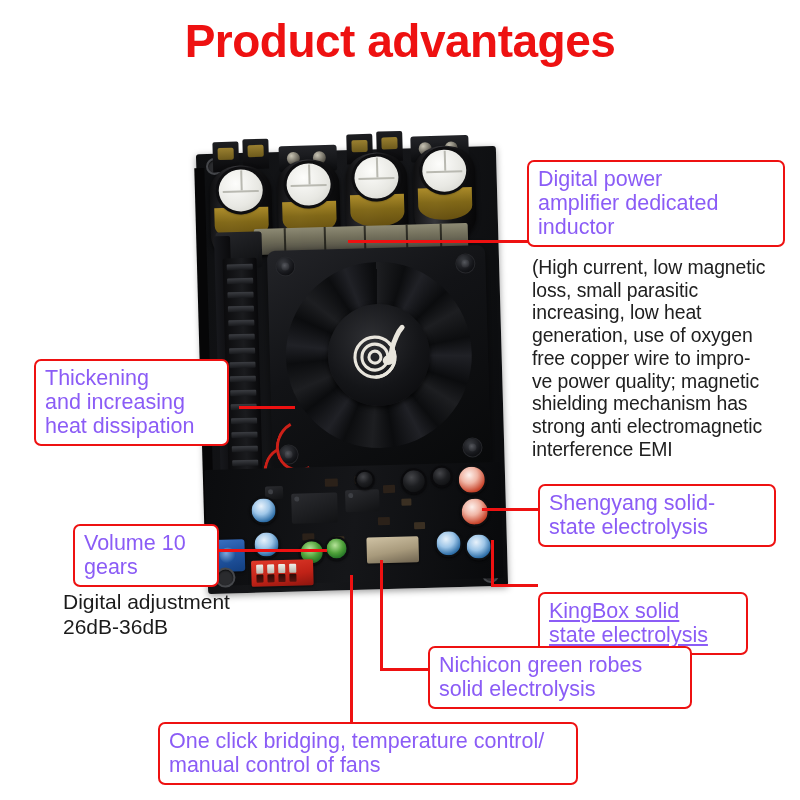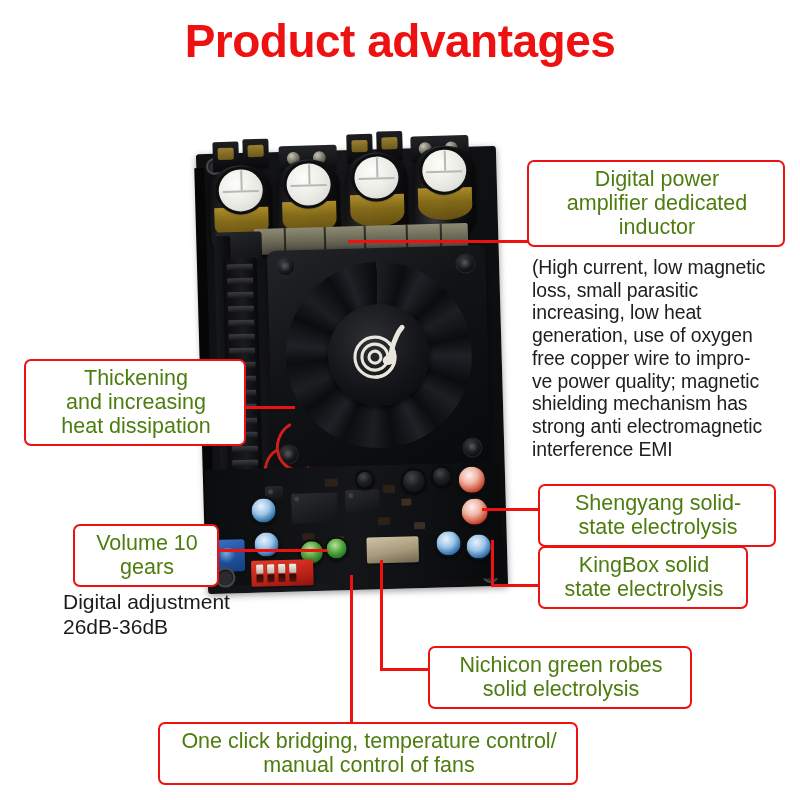--- a/index.html
+++ b/index.html
@@ -22,27 +22,26 @@
     letter-spacing: -0.5px;
     white-space: nowrap;
   }
 
   
   .callout {
     position: absolute;
     border: 2.5px solid #ee1111;
     border-radius: 7px;
     background: #ffffff;
-    color: #4d7c0f;
+    color: #8b5cf6;
     font-size: 21.5px;
     line-height: 1.12;
     padding: 5px 7px 6px 9px;
     box-sizing: border-box;
     z-index: 30;
-    text-align: center;
   }
 
   .plaintext {
     position: absolute;
     color: #1b1b1b;
     font-size: 21px;
     line-height: 1.18;
     z-index: 30;
   }
   .paragraph {
@@ -509,42 +508,42 @@
     <div>loss, small parasitic</div>
     <div>increasing, low heat</div>
     <div>generation, use of oxygen</div>
     <div>free copper wire to impro-</div>
     <div>ve power quality; magnetic</div>
     <div>shielding mechanism has</div>
     <div>strong anti electromagnetic</div>
     <div>interference EMI</div>
   </div>
 
-  <div class="callout" style="left:24px; top:359px; width:222px;">
+  <div class="callout" style="left:34px; top:359px; width:195px;">
     <div>Thickening</div>
     <div>and increasing</div>
     <div>heat dissipation</div>
   </div>
 
   <div class="callout" style="left:73px; top:524px; width:146px;">
     <div>Volume 10</div>
     <div>gears</div>
   </div>
 
   <div class="plaintext" style="left:63px; top:590px; width:260px;">
     <div>Digital adjustment</div>
     <div>26dB-36dB</div>
   </div>
 
   <div class="callout" style="left:538px; top:484px; width:238px;">
     <div>Shengyang solid-</div>
     <div>state electrolysis</div>
   </div>
 
-  <div class="callout" style="left:538px; top:546px; width:210px;">
+  <div class="callout" style="left:538px; top:592px; width:210px;text-decoration:underline;">
     <div>KingBox solid</div>
     <div>state electrolysis</div>
   </div>
 
   <div class="callout" style="left:428px; top:646px; width:264px;">
     <div>Nichicon green robes</div>
     <div>solid electrolysis</div>
   </div>
 
   <div class="callout" style="left:158px; top:722px; width:420px;">

